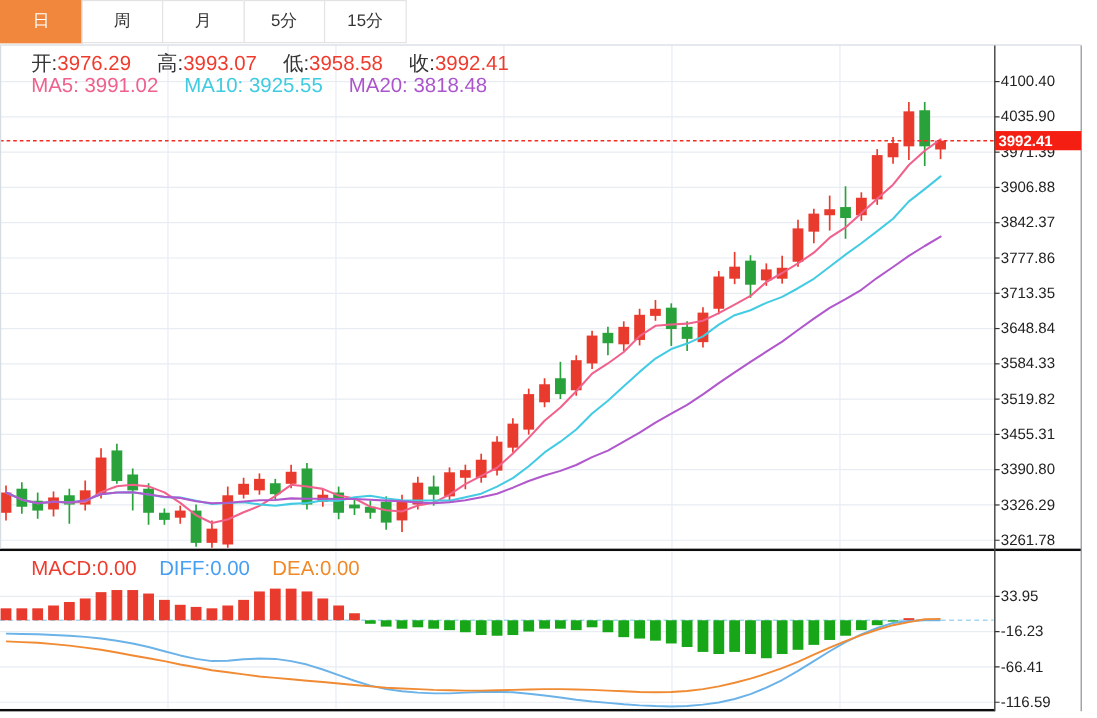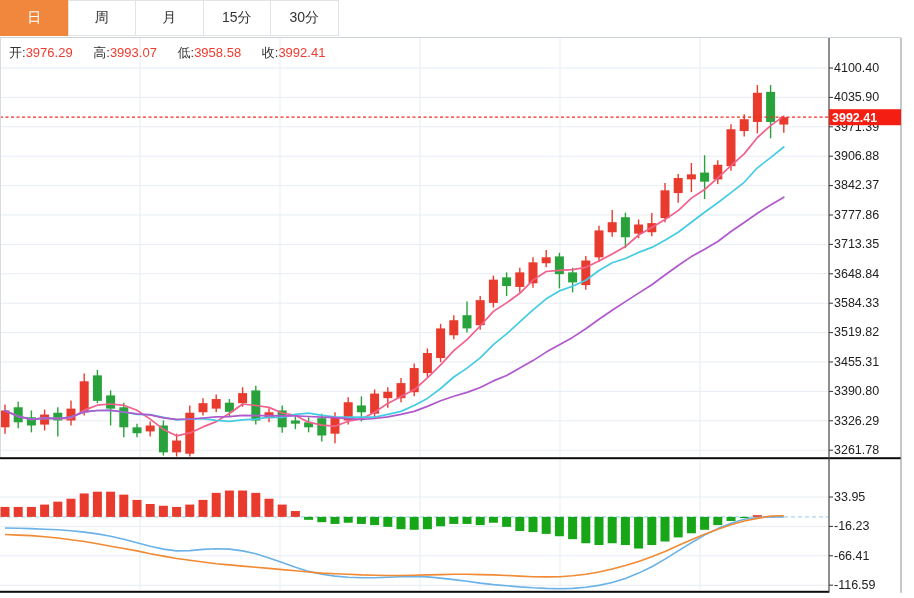--- a/index.html
+++ b/index.html
@@ -7,21 +7,21 @@
        font-family:"Liberation Sans","DejaVu Sans",sans-serif;}
   
   .tabbar{position:absolute;top:0;left:0;width:914px;height:36px;display:flex;
           background:#fff;box-sizing:border-box;}
   .tab{width:68.5px;height:36px;box-sizing:border-box;border:1px solid #e3e3e3;
        margin-left:-1px;display:flex;align-items:center;justify-content:center;
        font-size:14px;color:#333;cursor:pointer;background:#fff;}
   .tab:first-child{margin-left:0;}
   .tab.active{background:#f0873c;border-color:#f0873c;color:#fff;}
   
-  .row{position:absolute;left:9px;white-space:nowrap;font-size:13px;line-height:15px;}
+  .row{position:absolute;left:26px;white-space:nowrap;font-size:17px;line-height:15px;}
   .row span{margin-right:17px;}
   .lbl{color:#333;margin-right:0 !important;}
   .val-red{color:#ef3b2d;}
   .ma5{color:#f0608c;}
   .ma10{color:#3fcbe0;}
   .ma20{color:#ab55cc;}
   .macd-v{color:#ef3b2d;}
   .diff-v{color:#469ff2;}
   .dea-v{color:#f08a28;}
   #quote-row{top:45px;}
@@ -292,25 +292,35 @@
       <line x1="829" y1="585.2" x2="833" y2="585.2" stroke="#333" stroke-width="1"></line>
       <text x="834" y="585.7" fill="#222" font-size="12.5" font-family="&quot;Liberation Sans&quot;,&quot;DejaVu Sans&quot;,sans-serif" dominant-baseline="middle" font-weight="normal">-116.59</text>
       <rect x="829" y="109.21630535880368" width="72" height="16" fill="#f41e12"></rect>
       <text x="832" y="118.21630535880368" fill="#fff" font-size="12.5" font-family="&quot;Liberation Sans&quot;,&quot;DejaVu Sans&quot;,sans-serif" dominant-baseline="middle" font-weight="bold">3992.41</text>
     </svg>
 
   <div class="tabbar">
       <div class="tab active">日</div>
       <div class="tab">周</div>
       <div class="tab">月</div>
+      <div class="tab">5分</div>
       <div class="tab">15分</div>
-      <div class="tab">30分</div>
     </div>
 
   <div class="row" id="quote-row">
     <span class="lbl">开:</span><span class="val-red">3976.29</span>
     <span class="lbl">高:</span><span class="val-red">3993.07</span>
     <span class="lbl">低:</span><span class="val-red">3958.58</span>
     <span class="lbl">收:</span><span class="val-red">3992.41</span>
   </div>
 
-
+  <div class="row" id="ma-row">
+    <span class="ma5 lbl">MA5:</span><span class="ma5">&nbsp;<i style="font-style:normal">3991.02</i></span>
+    <span class="ma10 lbl">MA10:</span><span class="ma10">&nbsp;<i style="font-style:normal">3925.55</i></span>
+    <span class="ma20 lbl">MA20:</span><span class="ma20">&nbsp;<i style="font-style:normal">3818.48</i></span>
+  </div>
+
+  <div class="row" id="macd-row">
+    <span class="macd-v lbl">MACD:</span><span class="macd-v">0.00</span>
+    <span class="diff-v lbl">DIFF:</span><span class="diff-v">0.00</span>
+    <span class="dea-v lbl">DEA:</span><span class="dea-v">0.00</span>
+  </div>
 </div>
 
 </body></html>

